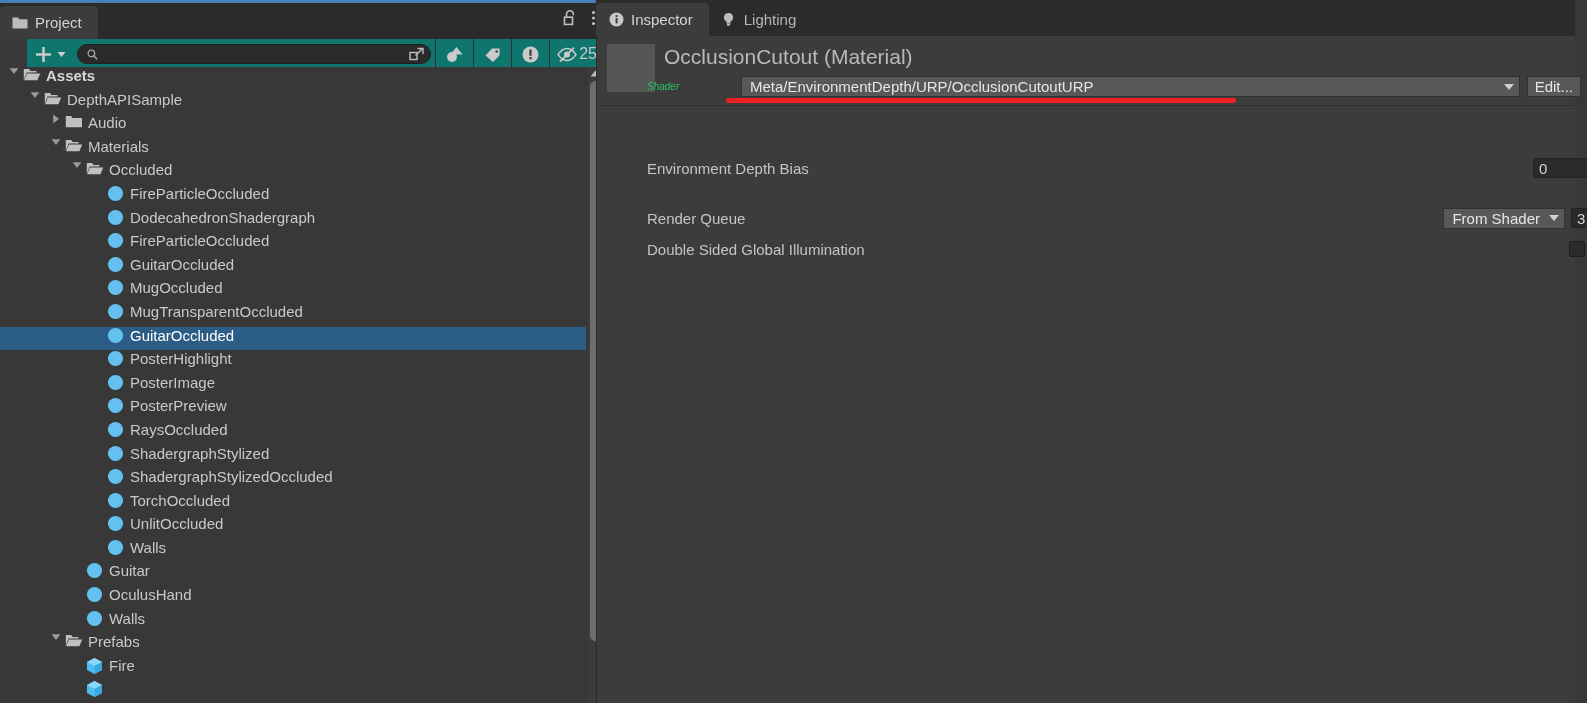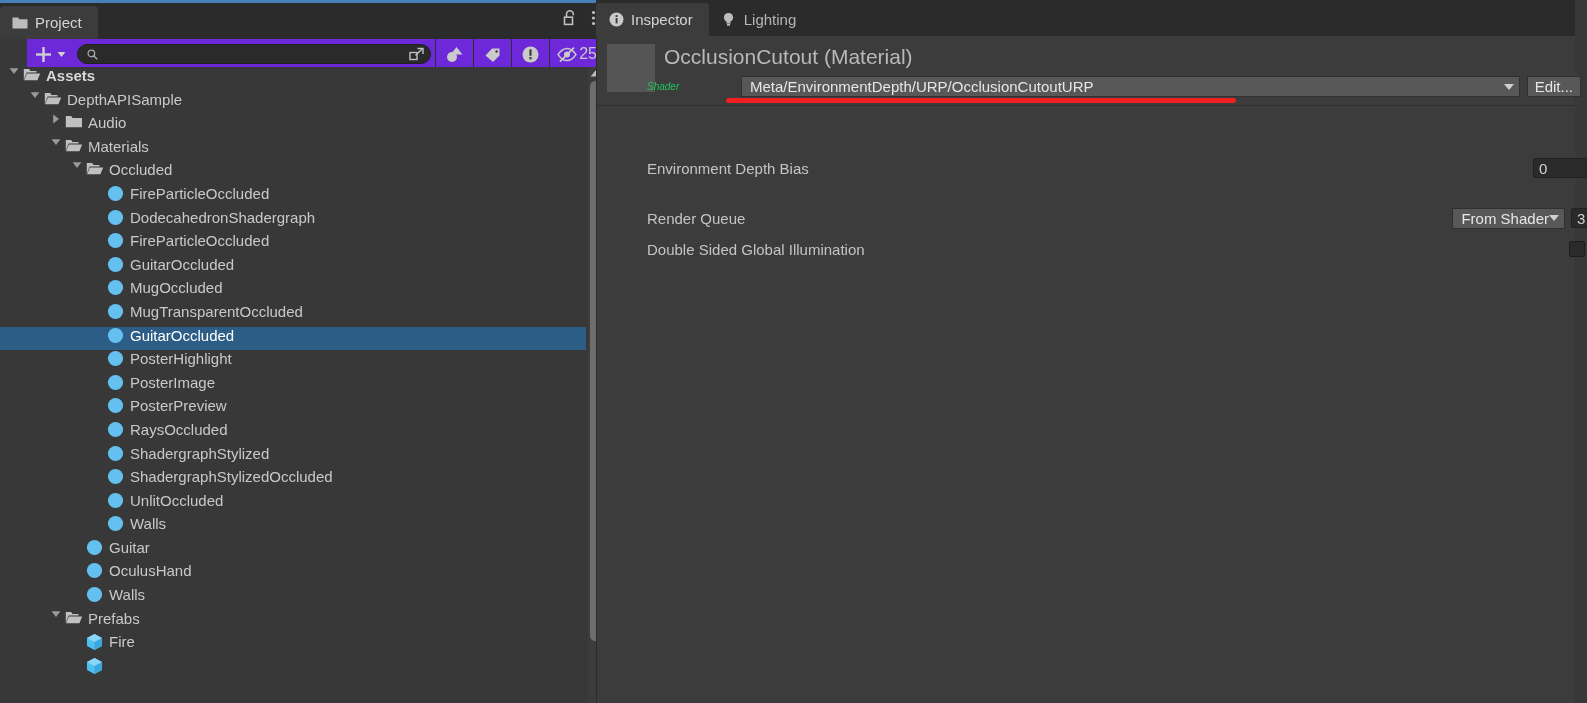--- a/index.html
+++ b/index.html
@@ -81,21 +81,21 @@
     right: 8px;
     top: 6px;
     display: flex;
     align-items: center;
     gap: 13px;
   }
 
   
   .proj-toolbar {
     height: 31px;
-    background: #6d28d9;
+    background: #0f766e;
     display: flex;
     align-items: center;
     border-bottom: 1px solid #292929;
     box-sizing: border-box;
     margin-left: 27px;
   }
   .tb-add {
     display: flex;
     align-items: center;
     gap: 5px;
@@ -341,20 +341,21 @@
     color: #d2d2d2;
     box-sizing: border-box;
     cursor: default;
   }
   .dd-field {
     height: 21px;
     background: #585858;
     border: 1px solid #303030;
     display: flex;
     align-items: center;
+    gap: 9px;
     padding: 0 5px 0 8px;
     font-size: 15px;
     color: #e6e6e6;
     box-sizing: border-box;
     cursor: default;
   }
   .checkbox {
     width: 16px;
     height: 16px;
     background: #2b2b2b;
@@ -734,20 +735,33 @@
             <span class="tw-none"></span>
             <span class="row-icon">
               <span style="display: inline-flex; align-items: center;">
                 <svg width="17" height="17" viewBox="0 0 17 17">
                   <circle cx="8.5" cy="8.5" r="7.6" fill="#63c0ef"></circle>
                   <path d="M8.5 1.6 A6.9 6.9 0 0 0 8.5 15.4 A5.1 5.1 0 0 1 8.5 1.6 Z" fill="#ffffff" opacity="0.92"></path>
                 </svg>
               </span>
             </span>
             <span class="row-label">ShadergraphStylizedOccluded</span>
+          </div>
+          <div class="row">
+            <span style="width: 84px; flex: 0 0 auto;"></span>
+            <span class="tw-none"></span>
+            <span class="row-icon">
+              <span style="display: inline-flex; align-items: center;">
+                <svg width="17" height="17" viewBox="0 0 17 17">
+                  <circle cx="8.5" cy="8.5" r="7.6" fill="#63c0ef"></circle>
+                  <path d="M8.5 1.6 A6.9 6.9 0 0 0 8.5 15.4 A5.1 5.1 0 0 1 8.5 1.6 Z" fill="#ffffff" opacity="0.92"></path>
+                </svg>
+              </span>
+            </span>
+            <span class="row-label">TorchOccluded</span>
           </div>
           <div class="row">
             <span style="width: 84px; flex: 0 0 auto;"></span>
             <span class="tw-none"></span>
             <span class="row-icon">
               <span style="display: inline-flex; align-items: center;">
                 <svg width="17" height="17" viewBox="0 0 17 17">
                   <circle cx="8.5" cy="8.5" r="7.6" fill="#63c0ef"></circle>
                   <path d="M8.5 1.6 A6.9 6.9 0 0 0 8.5 15.4 A5.1 5.1 0 0 1 8.5 1.6 Z" fill="#ffffff" opacity="0.92"></path>
                 </svg>

